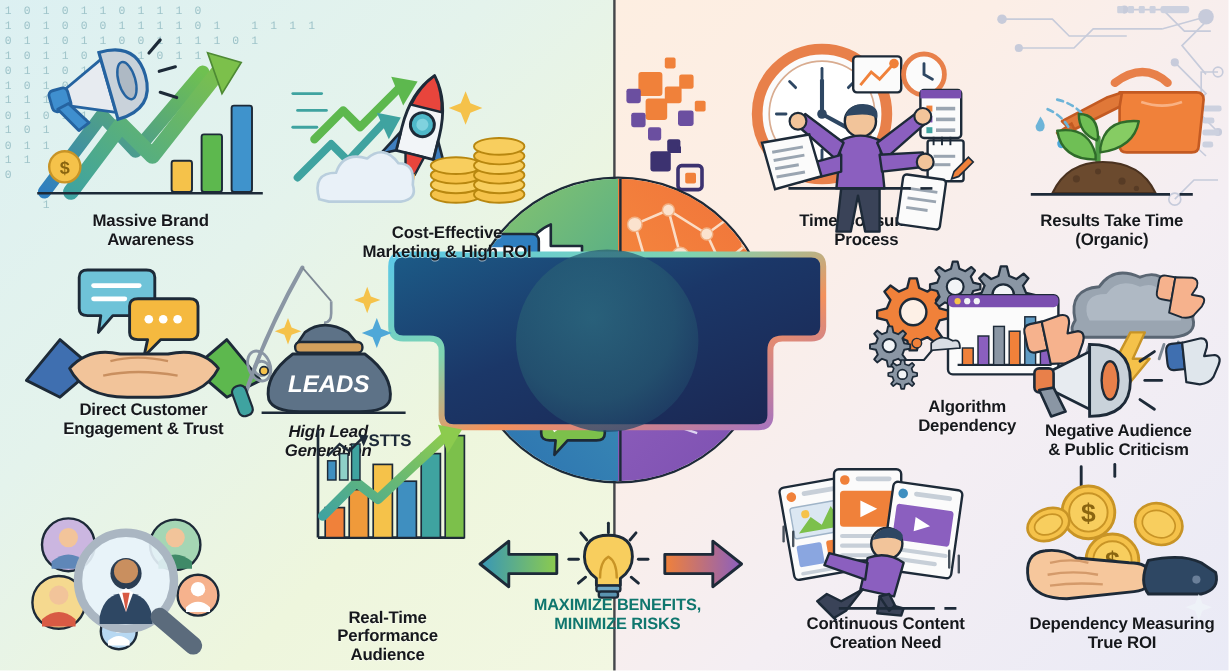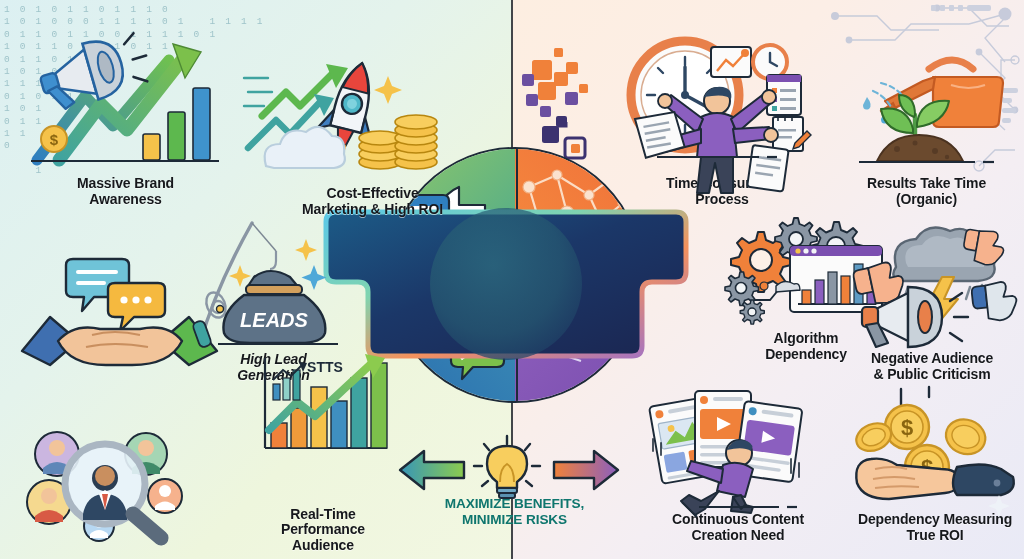--- a/index.html
+++ b/index.html
@@ -407,20 +407,24 @@
               <circle cx="42" cy="19" r="3.6"></circle>
             </g>
         </g>
         <path d="M0,98 L28,64 L56,88 L28,112 Z" fill="#3f6fb0" stroke="#1d2a38" stroke-width="2.4" stroke-linejoin="round"></path>
         <path d="M195,98 L167,64 L139,88 L167,112 Z" fill="#5DB84E" stroke="#1d2a38" stroke-width="2.4" stroke-linejoin="round"></path>
         <path d="M36,88 Q52,70 78,76 L118,76 Q146,70 160,88 Q148,112 110,112 L84,112 Q48,112 36,88 Z" fill="#f2c49a" stroke="#1d2a38" stroke-width="2.4" stroke-linejoin="round"></path>
         <path d="M70,82 Q92,76 118,82" stroke="#c98f5f" stroke-width="2" fill="none"></path>
         <path d="M64,94 Q92,88 126,94" stroke="#c98f5f" stroke-width="2" fill="none"></path>
       </svg>
     </div>
+    <div class="cell-label">
+      <div>Direct Customer</div>
+      <div>Engagement &amp; Trust</div>
+    </div>
   </div>
 
   <div class="cell" id="cell-leads" style="left:186px; top:203px; width:175px; height:180px;font-style:italic;">
     <div class="cell-art">
       <svg width="160" height="132" viewBox="0 0 160 132">
         <g stroke="#8a96a4" stroke-width="3.4" fill="none" stroke-linecap="round">
           <path d="M6,126 Q22,70 58,6"></path>
         </g>
         <rect x="2" y="104" width="12" height="26" rx="5" fill="#3FA3A0" stroke="#1d2a38" stroke-width="1.8" transform="rotate(-20 8 117)"></rect>
         <g fill="none" stroke="#8a96a4" stroke-width="2.4">

